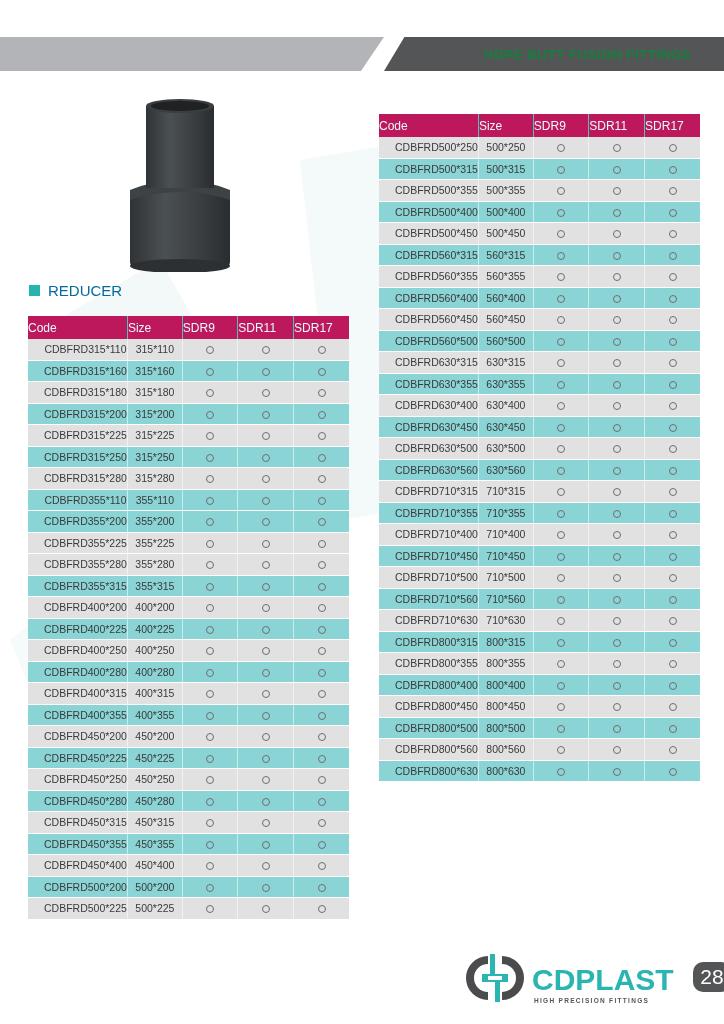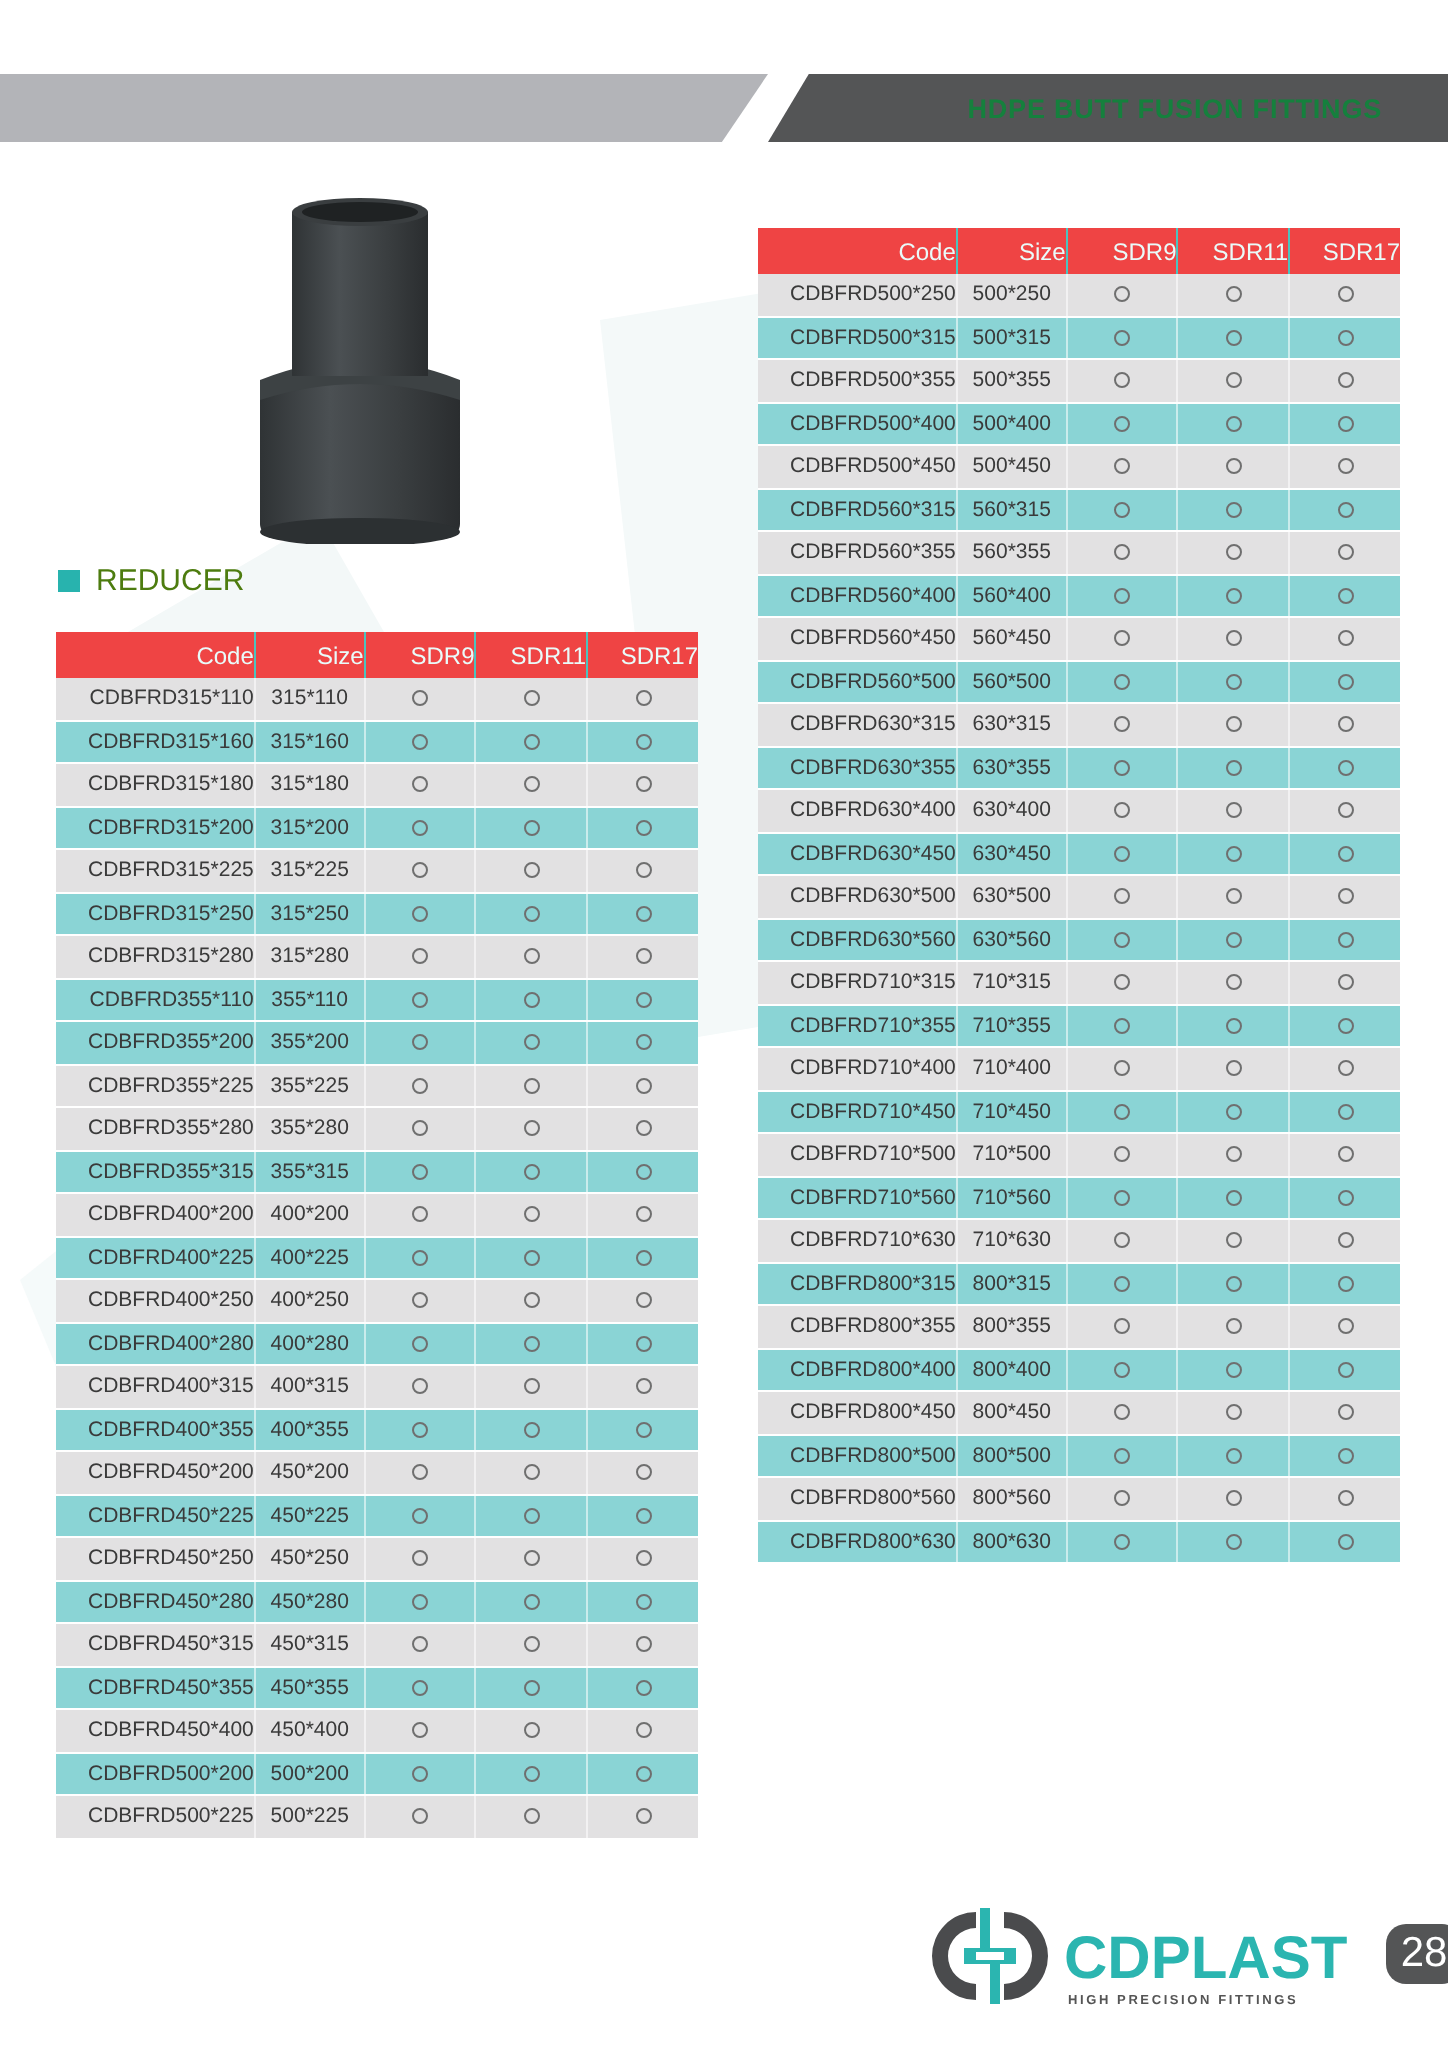--- a/index.html
+++ b/index.html
@@ -23,43 +23,43 @@
     clip-path:polygon(6% 0, 100% 0, 100% 100%, 0 100%);
   }
   .banner-title {
     position:absolute; right:33px; top:47px;
     color:#15803d; font-size:13.5px; font-weight:bold; letter-spacing:0.4px;
   }
   .product-img { position:absolute; left:118px; top:92px; width:125px; height:180px; }
   .section-title {
     position:absolute; left:29px; top:282px;
     display:flex; align-items:center; gap:8px;
-    color:#4d7c0f; font-size:15px;
+    color:#0369a1; font-size:15px;
   }
   .section-title .sq { width:11px; height:11px; background:#28b3ae; display:inline-block; }
 
   table.spec {
     position:absolute; border-collapse:collapse;
     font-size:10.5px; color:#3a3a3a;
   }
   table.spec th {
-    background:#ef4444; color:#e9fbfa; font-weight:normal; font-size:12px;
-    height:23px; padding:0; text-align:right;
+    background:#be185d; color:#e9fbfa; font-weight:normal; font-size:12px;
+    height:23px; padding:0; text-align:left;
     border-right:1px solid #4cc3be;
   }
   table.spec th:last-child { border-right:none; }
   table.spec td {
     padding:0; text-align:center; height:20.5px;
     border-right:1px solid rgba(255,255,255,0.55);
     border-bottom:1px solid #ffffff;
   }
   table.spec td:last-child { border-right:none; }
   table.spec tr.odd td { background:#e2e1e2; }
   table.spec tr.even td { background:#8ad4d5; }
-  table.spec td.code { text-align:right; padding-left:16px; }
+  table.spec td.code { text-align:center; padding-left:16px; }
   .circ {
     display:inline-block; width:6px; height:6px; border-radius:50%;
     border:1px solid #6f6f6f; vertical-align:middle;
   }
   #left-table { left:28px; top:316px; width:321px; }
   #right-table { left:379px; top:114px; width:321px; }
   .col-code { width:98px; } .col-size { width:55px; } .col-sdr { width:56px; }
 
   .logo { position:absolute; left:464px; top:952px; display:flex; align-items:flex-end; }
   .logo-mark { width:62px; height:52px; }

